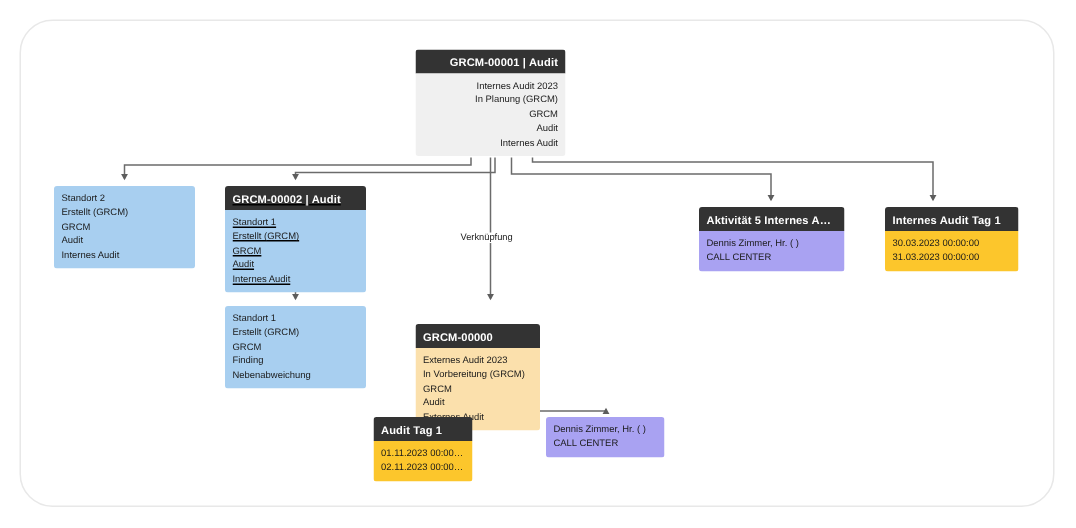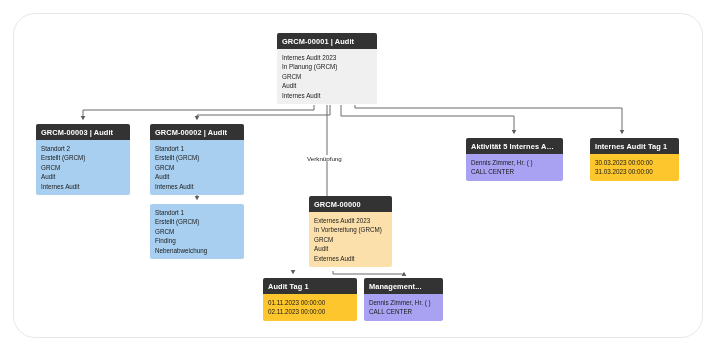--- a/index.html
+++ b/index.html
@@ -90,60 +90,59 @@
 
       <path d="M197,192 L197,199" marker-end="url(#arrow)"></path>
 
       <path d="M293,271 L293,273" marker-end="url(#arrow)"></path>
 
       <path d="M333,271 L333,274 L404,274 L404,273" marker-end="url(#arrow)"></path>
     </g>
   </svg>
 
   <div id="nodes">
-      <div class="node c-gray" style="left: 277px; top: 33px; width: 100px;">
+      <div class="node c-gray" style="left: 277px; top: 33px; width: 100px; text-align: right;">
         <div class="hdr">GRCM-00001  |  Audit</div>
         <div class="body">
           <div>Internes Audit 2023</div>
           <div>In Planung (GRCM)</div>
           <div>GRCM</div>
           <div>Audit</div>
           <div>Internes Audit</div>
         </div>
       </div>
       <div class="node c-blue" style="left: 36px; top: 124px; width: 94px;">
-        <div class="hdr">GRCM-00003  |  Audit</div>
         <div class="body">
           <div>Standort 2</div>
           <div>Erstellt (GRCM)</div>
           <div>GRCM</div>
           <div>Audit</div>
           <div>Internes Audit</div>
         </div>
       </div>
-      <div class="node c-blue" style="left: 150px; top: 124px; width: 94px;">
+      <div class="node c-blue" style="left: 150px; top: 124px; width: 94px; text-decoration: underline;">
         <div class="hdr">GRCM-00002  |  Audit</div>
         <div class="body">
           <div>Standort 1</div>
           <div>Erstellt (GRCM)</div>
           <div>GRCM</div>
           <div>Audit</div>
           <div>Internes Audit</div>
         </div>
       </div>
       <div class="node c-blue" style="left: 150px; top: 204px; width: 94px;">
         <div class="body">
           <div>Standort 1</div>
           <div>Erstellt (GRCM)</div>
           <div>GRCM</div>
           <div>Finding</div>
           <div>Nebenabweichung</div>
         </div>
       </div>
-      <div class="node c-orange" style="left: 277px; top: 196px; width: 83px; margin-left: 32px;">
+      <div class="node c-orange" style="left: 277px; top: 216px; width: 83px;">
         <div class="hdr">GRCM-00000</div>
         <div class="body">
           <div>Externes Audit 2023</div>
           <div>In Vorbereitung (GRCM)</div>
           <div>GRCM</div>
           <div>Audit</div>
           <div>Externes Audit</div>
         </div>
       </div>
       <div class="node c-purple" style="left: 466px; top: 138px; width: 97px;">
@@ -153,29 +152,28 @@
           <div>CALL CENTER</div>
         </div>
       </div>
       <div class="node c-yellow" style="left: 590px; top: 138px; width: 89px;">
         <div class="hdr">Internes Audit Tag 1</div>
         <div class="body">
           <div>30.03.2023 00:00:00</div>
           <div>31.03.2023 00:00:00</div>
         </div>
       </div>
-      <div class="node c-yellow" style="left: 263px; top: 278px; width: 94px;">
+      <div class="node c-yellow" style="left: 249px; top: 278px; width: 66px;">
         <div class="hdr">Audit Tag 1</div>
         <div class="body">
           <div>01.11.2023 00:00:00</div>
           <div>02.11.2023 00:00:00</div>
         </div>
       </div>
       <div class="node c-purple" style="left: 364px; top: 278px; width: 79px;">
-        <div class="hdr">Management...</div>
         <div class="body">
           <div>Dennis Zimmer, Hr. (  )</div>
           <div>CALL CENTER</div>
         </div>
       </div>
     </div>
   <div id="labels">
       <div class="edge-label" style="left: 305px; top: 155px;">Verknüpfung</div>
     </div>
 </div>

